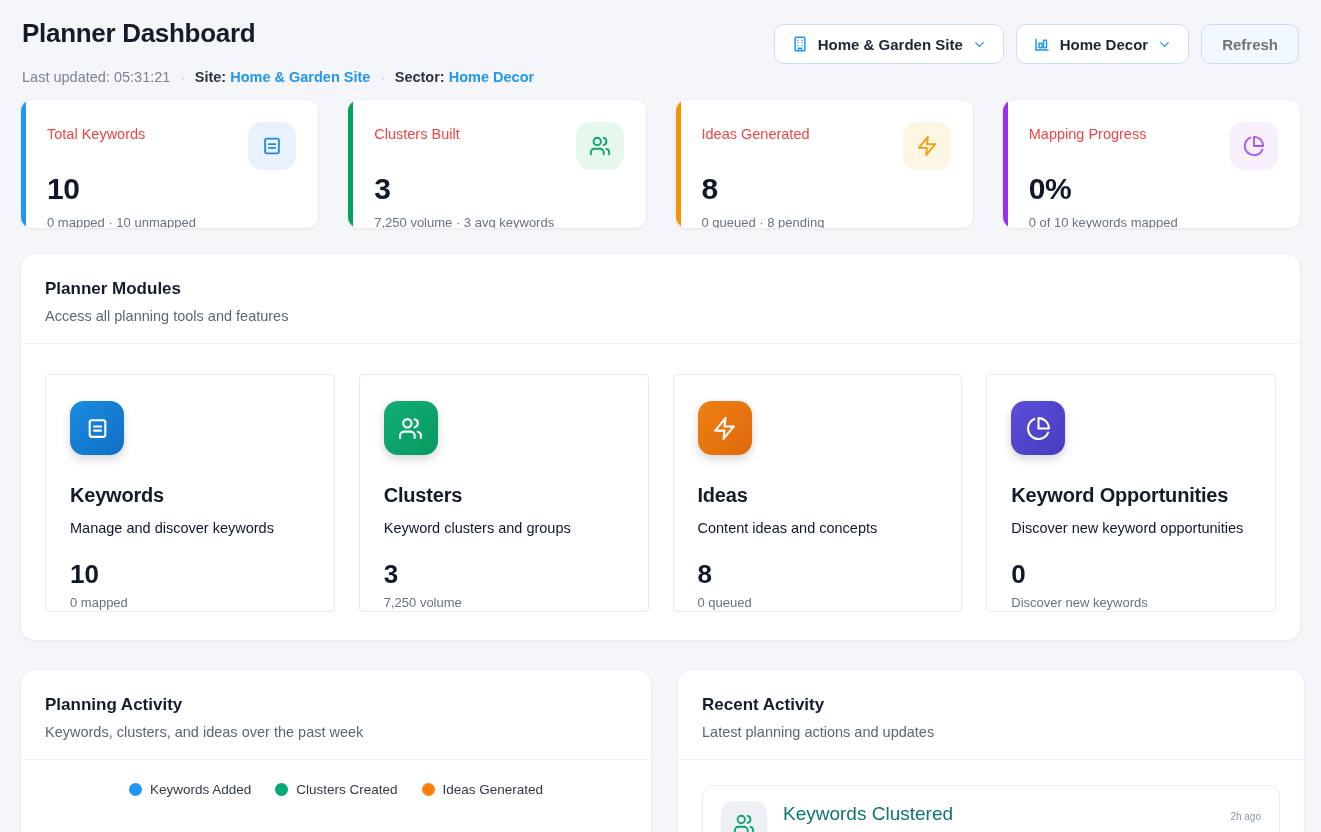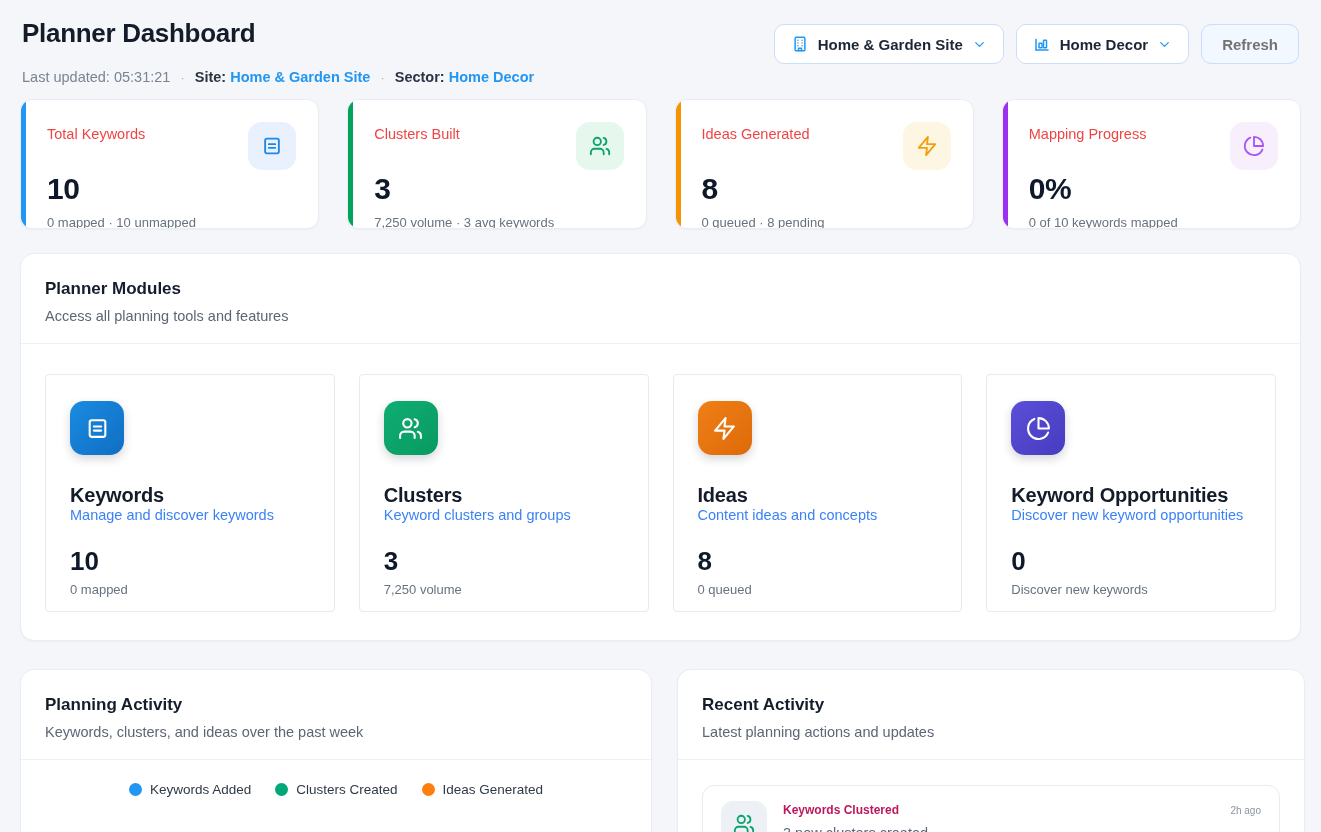--- a/index.html
+++ b/index.html
@@ -42,21 +42,21 @@
   .divider { height:1px; background:#edf0f4; }
 
   
   .modules-panel { margin-bottom:28px; }
   .modules-grid { display:grid; grid-template-columns:repeat(4,1fr); gap:24px; padding:30px 24px 28px 24px; }
   .module-card { background:#fff; border:1px solid #e6ebf2; border-radius:4px; padding:26px 24px; height:238px; cursor:pointer; }
   .module-iconbox { width:54px; height:54px; border-radius:14px; display:flex; align-items:center; justify-content:center;
     box-shadow:0 4px 10px rgba(20,30,50,0.18); }
   .module-iconbox svg { width:25px; height:25px; stroke:#fff; }
   .module-title { font-size:20px; font-weight:700; color:#141b29; margin-top:29px; letter-spacing:-0.2px; }
-  .module-desc { font-size:14.5px; color:#3b82f6; }
+  .module-desc { font-size:14.5px; color:#0f172a; margin-top:13px; }
   .module-value { font-size:26px; font-weight:800; color:#10192a; margin-top:23px; }
   .module-sub { font-size:13px; color:#67727f; margin-top:5px; }
 
   
   .bottom { display:grid; grid-template-columns:632px 628px; gap:25px; height:187px; }
   .bottom .panel { overflow:hidden; height:300px; }
 
   
   .chart-zone { position:relative; height:110px; }
   .legend { display:flex; justify-content:center; gap:24px; padding-top:22px; }
@@ -65,21 +65,21 @@
   .chart-svg { position:absolute; left:0; bottom:-4px; width:632px; height:56px; }
 
   
   .activity-item { margin:25px 24px; border:1px solid #e7ecf2; border-radius:12px; padding:15px 18px;
     display:flex; gap:16px; align-items:flex-start; }
   .activity-iconbox { width:46px; height:46px; border-radius:12px; background:#edf1f6; flex:0 0 auto;
     display:flex; align-items:center; justify-content:center; }
   .activity-iconbox svg { width:22px; height:22px; stroke:#0aa36b; }
   .activity-body { flex:1; padding-top:2px; }
   .activity-row { display:flex; justify-content:space-between; align-items:baseline; }
-  .activity-title { font-size:12px; font-weight:700; color:#be185d; }
+  .activity-title { font-size:19px; font-weight:400; color:#0f766e; }
   .activity-time { font-size:10px; color:#8a94a2; }
   .activity-desc { font-size:14.5px; color:#5c6675; margin-top:8px; }
 
   svg.icon { fill:none; stroke-width:2; stroke-linecap:round; stroke-linejoin:round; }
 </style>
 </head>
 <body>
 
 <div class="page">
 

